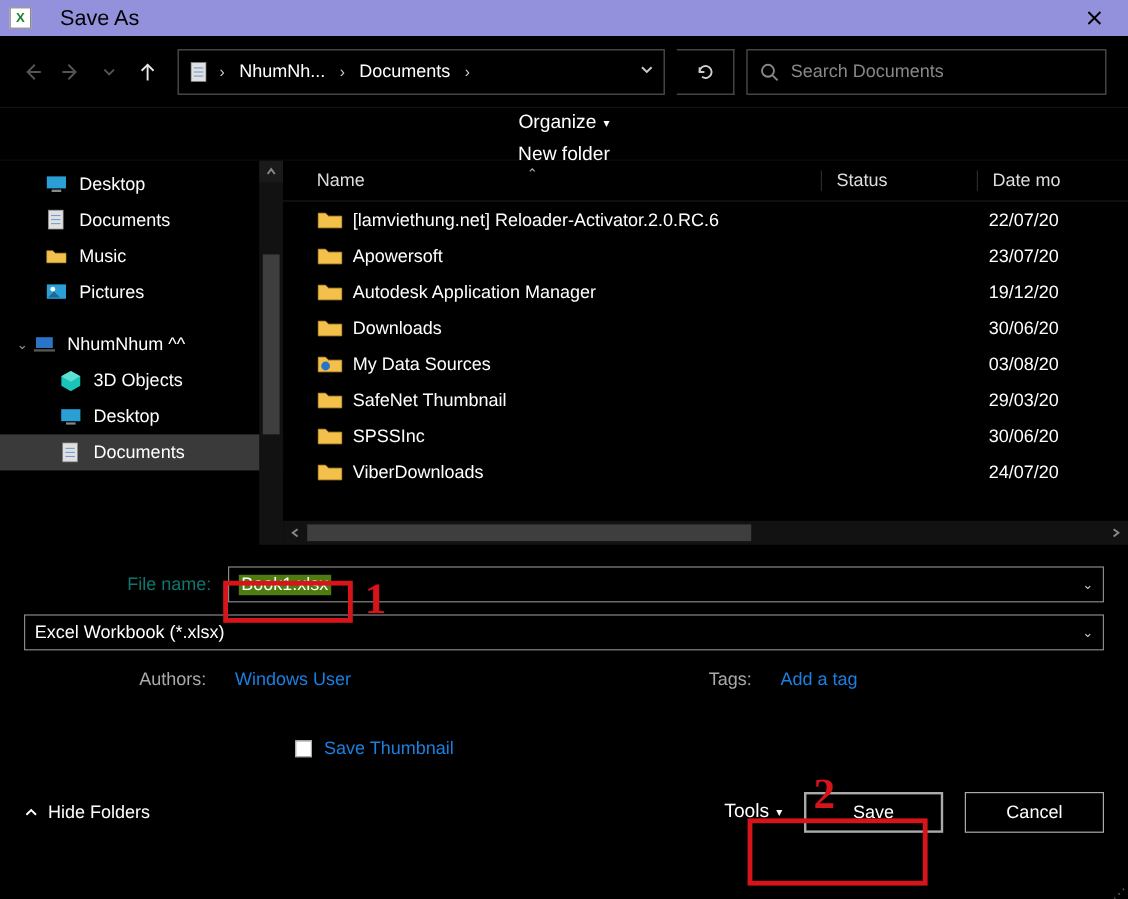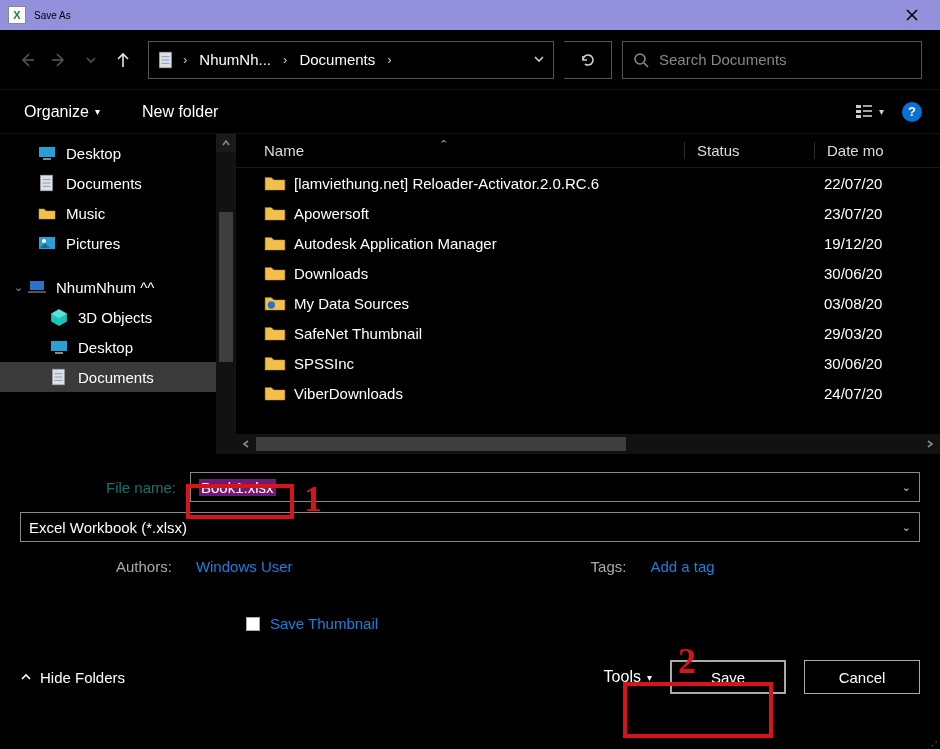--- a/index.html
+++ b/index.html
@@ -1,40 +1,40 @@
 <!DOCTYPE html>
 <html><head>
 <meta charset="utf-8">
 <style>
   * { box-sizing: border-box; margin: 0; padding: 0; font-family: "Segoe UI", Arial, sans-serif; }
   body { background: #000; color: #fff; width: 940px; height: 749px; overflow: hidden; position: relative; }
   
   .titlebar { background: #9390dc; height: 30px; display: flex; align-items: center; padding: 0 8px; color: #000; }
   .titlebar-icon { width: 18px; height: 18px; background: #fff; display: flex; align-items: center; justify-content: center; margin-right: 8px; border:1px solid #888; font-size: 11px; color: #1e7e34; font-weight: bold; }
-  .titlebar-title { font-size: 10px; flex: 1; }
+  .titlebar-title { font-size: 18px; flex: 1; margin-left: 16px; }
   .close-btn { width: 40px; height: 30px; display: flex; align-items: center; justify-content: center; cursor: pointer; }
   .close-btn svg { width: 12px; height: 12px; }
   
   .navbar { height: 60px; background: #000; border-bottom: 1px solid #111; display: flex; align-items: center; padding: 0 18px; gap: 10px; }
   .nav-arrows { display: flex; align-items: center; gap: 14px; margin-right: 6px; }
   .nav-arrow { width: 18px; height: 18px; display: flex; align-items: center; justify-content: center; opacity: .9; cursor: pointer; }
   .nav-arrow.dim { opacity: .45; }
   
   .address-bar { flex: 1; height: 38px; border: 1px solid #555; background: #000; display: flex; align-items: center; padding: 0 8px; gap: 8px; }
   .folder-icon-small { width: 18px; height: 18px; display: flex; align-items: center; justify-content: center; }
   .crumb-sep { color: #ccc; font-size: 13px; }
   .crumb { color: #fff; font-size: 15px; padding: 0 4px; cursor: pointer; }
   .addr-chevron { margin-left: auto; }
   
   .refresh-box { width: 48px; height: 38px; border: 1px solid #555; border-left: none; display: flex; align-items: center; justify-content: center; cursor: pointer; }
   
   .search-box { width: 300px; height: 38px; border: 1px solid #555; display: flex; align-items: center; padding: 0 10px; gap: 10px; }
   .search-ph { color: #888; font-size: 15px; }
   
-  .toolbar { height: 44px; display: flex; align-items: center; padding: 0 18px; border-bottom: 1px solid #111; }
+  .toolbar { height: 44px; display: flex; align-items: center; padding: 0 18px; border-bottom: 1px solid #111; flex-direction: column; }
   .tool-btn { color: #fff; font-size: 16px; padding: 4px 6px; cursor: pointer; display: flex; align-items: center; gap: 4px; }
   .tool-btn .caret { font-size: 10px; margin-left: 2px; }
   .toolbar-spacer { flex: 1; }
   .view-icon { width: 22px; height: 22px; display: flex; align-items: center; justify-content: center; margin-right: 4px; }
   .help-icon { width: 20px; height: 20px; border-radius: 50%; background: #0a6fd6; color: #fff; display: flex; align-items: center; justify-content: center; font-size: 13px; margin-left: 18px; cursor: pointer; font-weight: bold; }
   
   .content { display: flex; height: 320px; }
   .sidebar { width: 236px; background: #000; position: relative; padding-top: 4px; }
   .sb-scrollbar { position: absolute; right: 0; top: 0; width: 20px; height: 100%; background: #121212; }
   .sb-up, .sb-down { width: 20px; height: 18px; background: #1a1a1a; display:flex; align-items:center; justify-content:center;}
@@ -64,21 +64,21 @@
   .hscroll { height: 20px; background: #121212; display: flex; align-items: center; }
   .hs-btn { width: 20px; height: 20px; display:flex; align-items:center; justify-content:center;}
   .hs-track { flex: 1; height: 14px; background: #121212; position: relative; }
   .hs-thumb { position: absolute; left: 0; width: 370px; height: 14px; background: #3e3e3e; }
   
   .bottom { padding: 18px 20px 10px; }
   .form-row { display: flex; align-items: center; margin-bottom: 10px; }
   .form-label { width: 170px; text-align: right; padding-right: 14px; font-size: 15px; color: #0f766e; }
   .form-input { flex: 1; height: 30px; border: 1px solid #888; background: #000; display: flex; align-items: center; padding: 0 8px; font-size: 15px; position: relative; }
   .input-chevron { position: absolute; right: 8px; color: #ccc; font-size: 11px; }
-  .filename-highlight { background: #701a75; color: #fff; padding: 0 2px; }
+  .filename-highlight { background: #4d7c0f; color: #fff; padding: 0 2px; }
   
   .meta-row { display: flex; padding-left: 96px; gap: 24px; margin-top: 16px; font-size: 15px; }
   .meta-label { color: #aaa; }
   .meta-value { color: #1a7fe0; cursor: pointer; }
   .meta-spacer { width: 250px; }
   
   .thumb-row { display: flex; align-items: center; gap: 10px; padding-left: 226px; margin-top: 40px; font-size: 15px; }
   .checkbox { width: 14px; height: 14px; border: 1px solid #aaa; background: #fff; }
   .thumb-label { color: #1a7fe0; }
   

